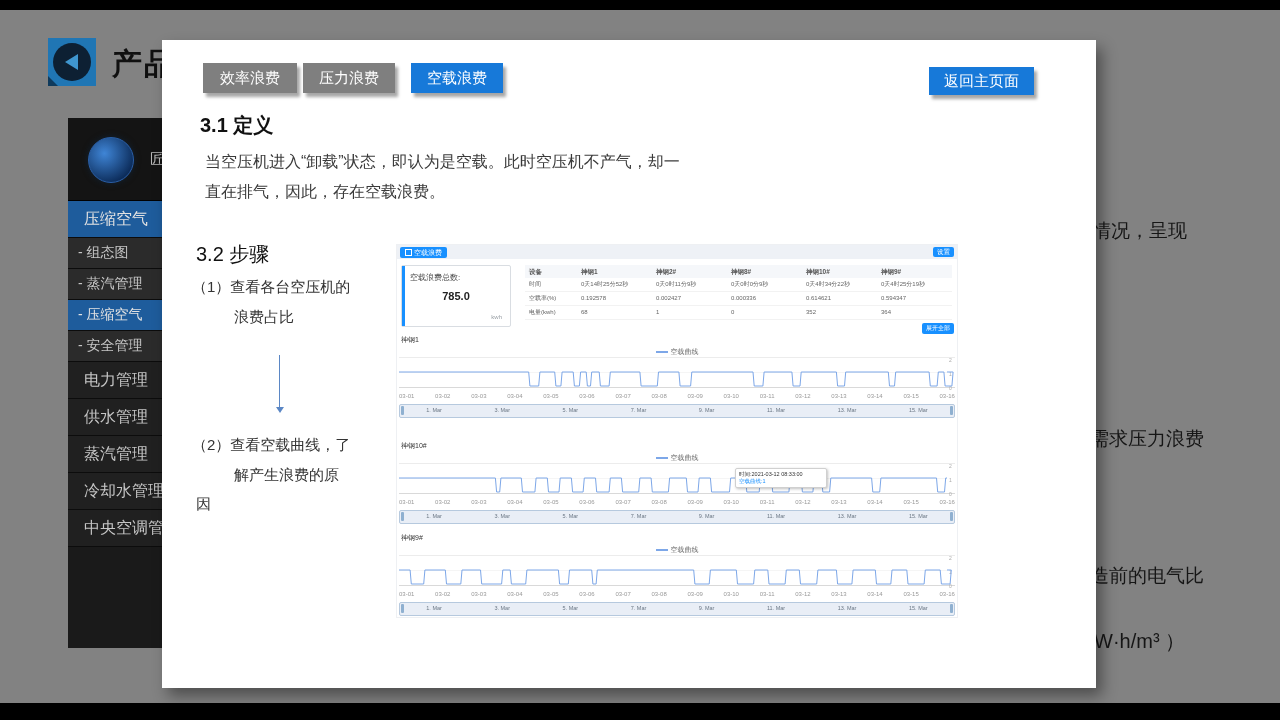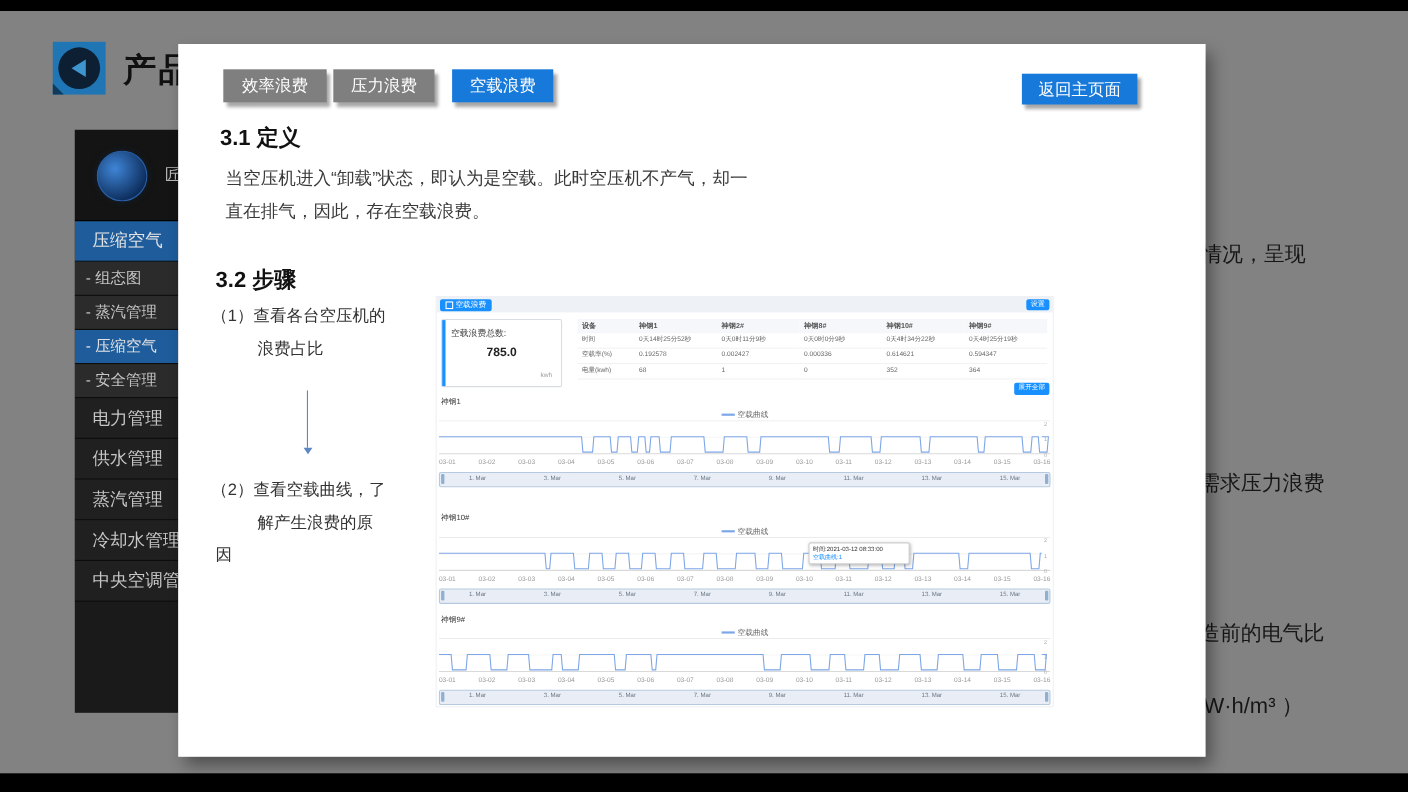--- a/index.html
+++ b/index.html
@@ -38,30 +38,30 @@
   .tab{position:absolute;top:23px;height:30px;background:#7f7f7f;color:#fff;font-size:15px;
      display:flex;align-items:center;justify-content:center;box-shadow:3px 4px 3px rgba(0,0,0,.35);cursor:pointer;}
   .tab.active{background:#1779d9;}
   .tab1{left:41px;width:94px;} .tab2{left:141px;width:92px;} .tab3{left:249px;width:92px;} .tab4{left:355px;width:158px;}
   .return-btn{position:absolute;left:767px;top:27px;width:105px;height:28px;background:#1779d9;color:#fff;
      font-size:15px;display:flex;align-items:center;justify-content:center;box-shadow:3px 4px 3px rgba(0,0,0,.35);cursor:pointer;}
 
   .h-def{position:absolute;left:38px;top:72px;font-size:20px;font-weight:bold;color:#111;}
   .body-line{position:absolute;font-size:16px;color:#3a3a3a;white-space:nowrap;}
   .bl1{left:43px;top:112px;} .bl2{left:43px;top:142px;}
-  .h-steps{position:absolute;left:34px;top:201px;font-size:20px;font-weight:bold;color:#111;}
+  .h-steps{position:absolute;left:34px;top:201px;font-size:20px;font-weight:normal;color:#111;}
   .step{position:absolute;font-size:15px;color:#333;white-space:nowrap;}
   .s1a{left:30px;top:238px;} .s1b{left:72px;top:268px;}
   .s2a{left:30px;top:396px;} .s2b{left:72px;top:426px;} .s2c{left:34px;top:455px;}
   .arrow{position:absolute;left:117px;top:315px;height:52px;border-left:1px solid #5b87c5;}
   .arrow:after{content:"";position:absolute;left:-4px;bottom:-6px;width:0;height:0;
      border-left:4px solid transparent;border-right:4px solid transparent;border-top:6px solid #5b87c5;}
 
   
-  .dash{position:absolute;left:234px;top:229px;width:560px;height:372px;background:#fff;border:1px solid #eef0f3;font-size:7px;}
+  .dash{position:absolute;left:234px;top:204px;width:560px;height:372px;background:#fff;border:1px solid #eef0f3;font-size:7px;}
   .dash-head{position:absolute;left:0;top:0;right:0;height:14px;background:#eef1f6;display:flex;align-items:center;justify-content:space-between;padding:0 3px;}
   .dash-badge{background:#1890ff;color:#fff;font-size:7px;height:11px;line-height:11px;padding:0 5px;border-radius:2px;display:flex;align-items:center;gap:2px;}
   .dash-badge .sq{width:5px;height:5px;border:1px solid #fff;display:inline-block;}
   .mini-btn{background:#1890ff;color:#fff;font-size:6.5px;height:10px;line-height:10px;padding:0 4px;border-radius:2px;cursor:pointer;}
   .sum-card{position:absolute;left:4px;top:20px;width:108px;height:60px;border:1px solid #d9dde2;border-radius:2px;background:#fff;}
   .sum-card .accent{position:absolute;left:0;top:0;width:3px;height:100%;background:#1890ff;}
   .sum-label{position:absolute;left:8px;top:6px;font-size:8px;color:#444;}
   .sum-value{position:absolute;left:0;right:0;top:24px;text-align:center;font-size:11px;font-weight:bold;color:#222;}
   .sum-unit{position:absolute;right:8px;bottom:6px;font-size:6px;color:#9aa0a6;}
   #dash-table{position:absolute;left:128px;top:20px;width:428px;display:grid;grid-template-columns:52px repeat(5,75px);}

